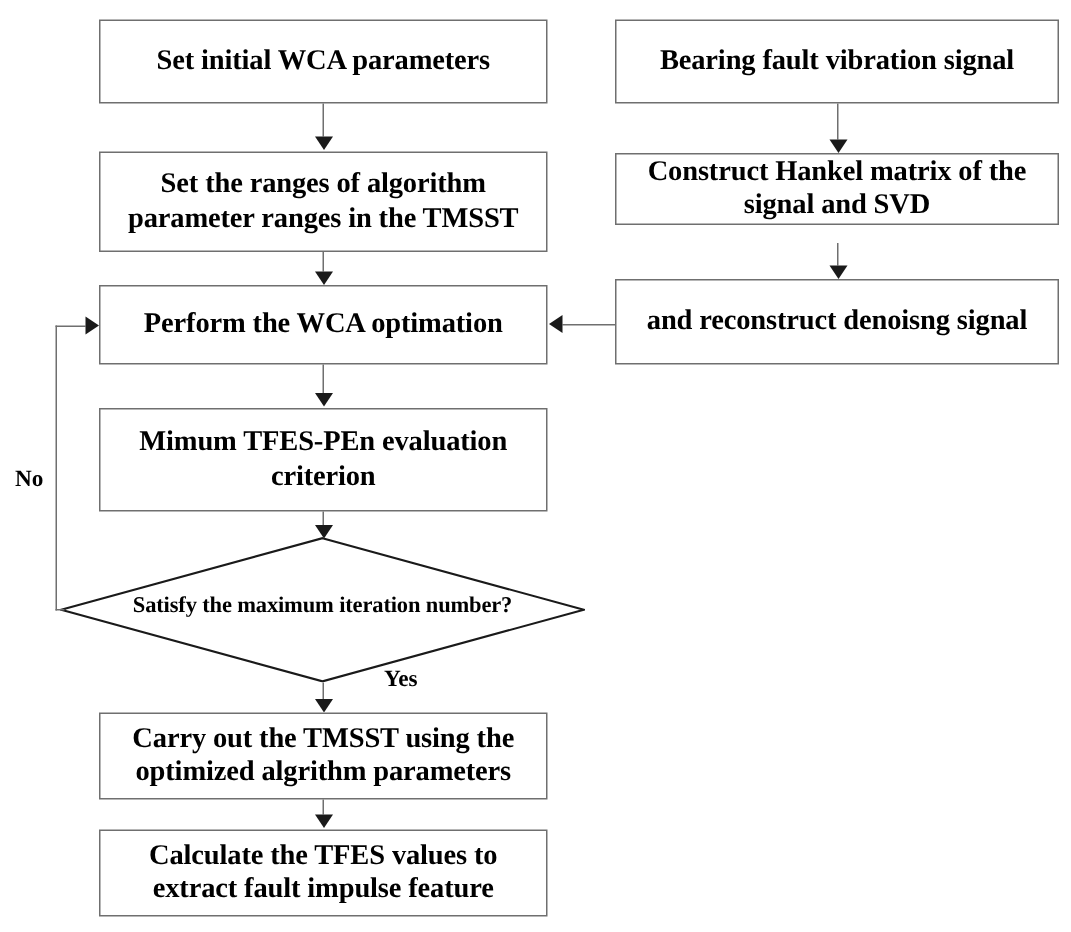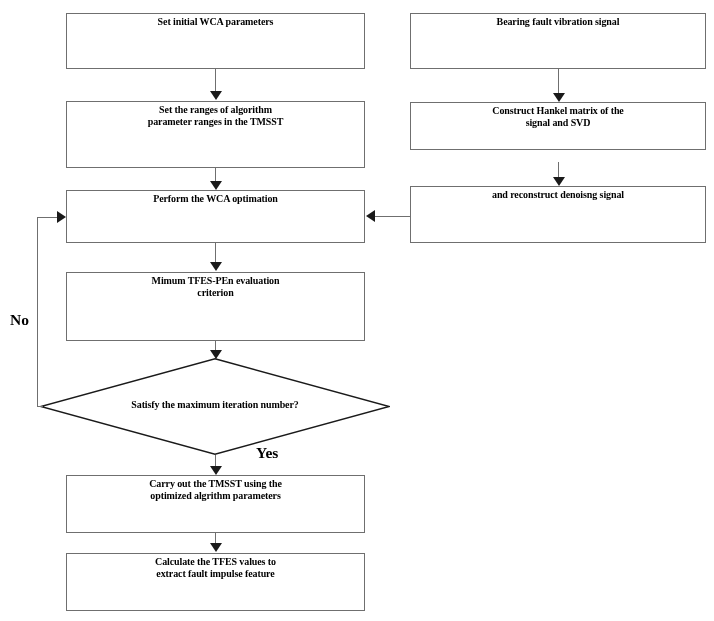--- a/index.html
+++ b/index.html
@@ -14,24 +14,25 @@
     background: #ffffff;
     font-family: "Liberation Serif", "DejaVu Serif", serif;
     overflow: hidden;
   }
   .node {
     position: absolute;
     box-sizing: border-box;
     border: 1px solid #6f6f6f;
     background: #ffffff;
     display: flex;
+    align-items: center;
     justify-content: center;
     text-align: center;
     font-weight: bold;
-    font-size: 10px;
+    font-size: 19px;
     line-height: 1.18;
     color: #000000;
     letter-spacing: -0.1px;
     padding: 2px 6px;
   }
   .node span { display: block; }
 
   
   .decision {
     position: absolute;
@@ -43,21 +44,21 @@
   .decision .dia-shape {
     position: absolute;
     left: 0; top: 0;
     width: 100%;
     height: 100%;
   }
   .decision .dia-label {
     position: relative;
     z-index: 2;
     font-weight: bold;
-    font-size: 10px;
+    font-size: 15px;
     line-height: 1.18;
     color: #000000;
     letter-spacing: -0.1px;
     transform: translateY(-2px);
   }
 
   
   .vline {
     position: absolute;
     width: 1px;

